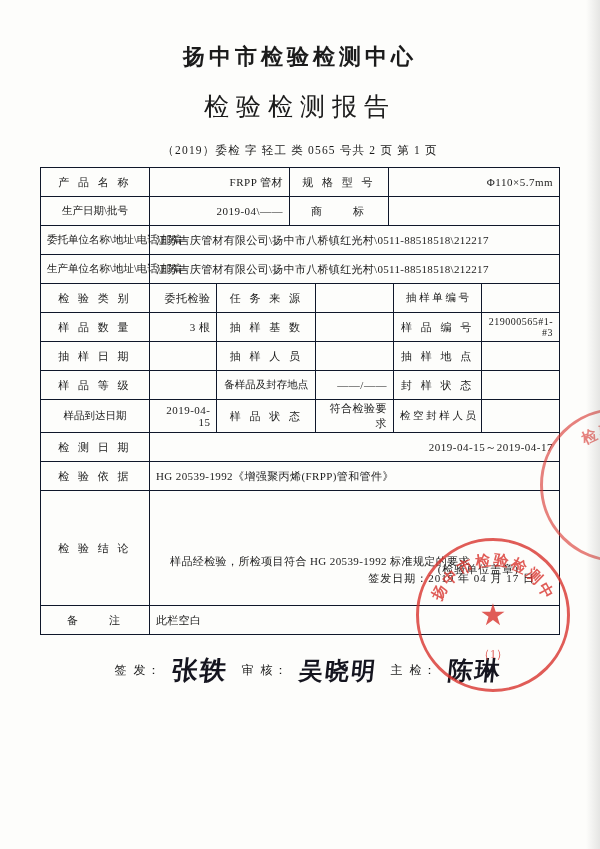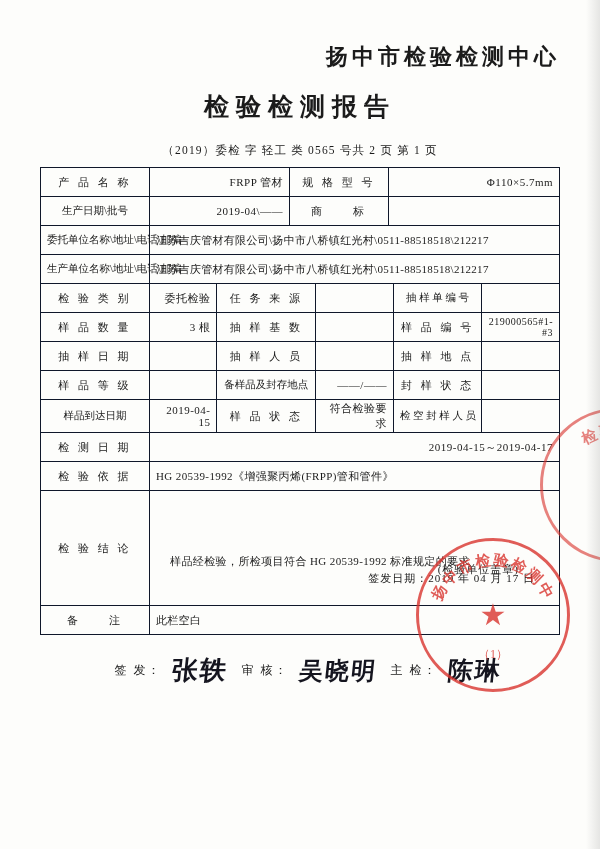--- a/index.html
+++ b/index.html
@@ -16,31 +16,31 @@
     overflow: hidden;
   }
   .page {
     position: relative;
     width: 600px;
     height: 849px;
     box-sizing: border-box;
     padding: 34px 40px 0 40px;
   }
   .title-main {
-    text-align: right;
+    text-align: center;
     font-size: 22px;
     letter-spacing: 4px;
     font-weight: bold;
     margin-top: 8px;
   }
   .title-sub {
     text-align: center;
     font-size: 25px;
     letter-spacing: 7px;
-    font-weight: bold;
+    font-weight: normal;
     margin-top: 18px;
   }
   .meta-row {
     display: flex;
     justify-content: center;
     align-items: flex-end;
     margin-top: 20px;
     font-size: 11.5px;
     padding: 0 4px;
   }

